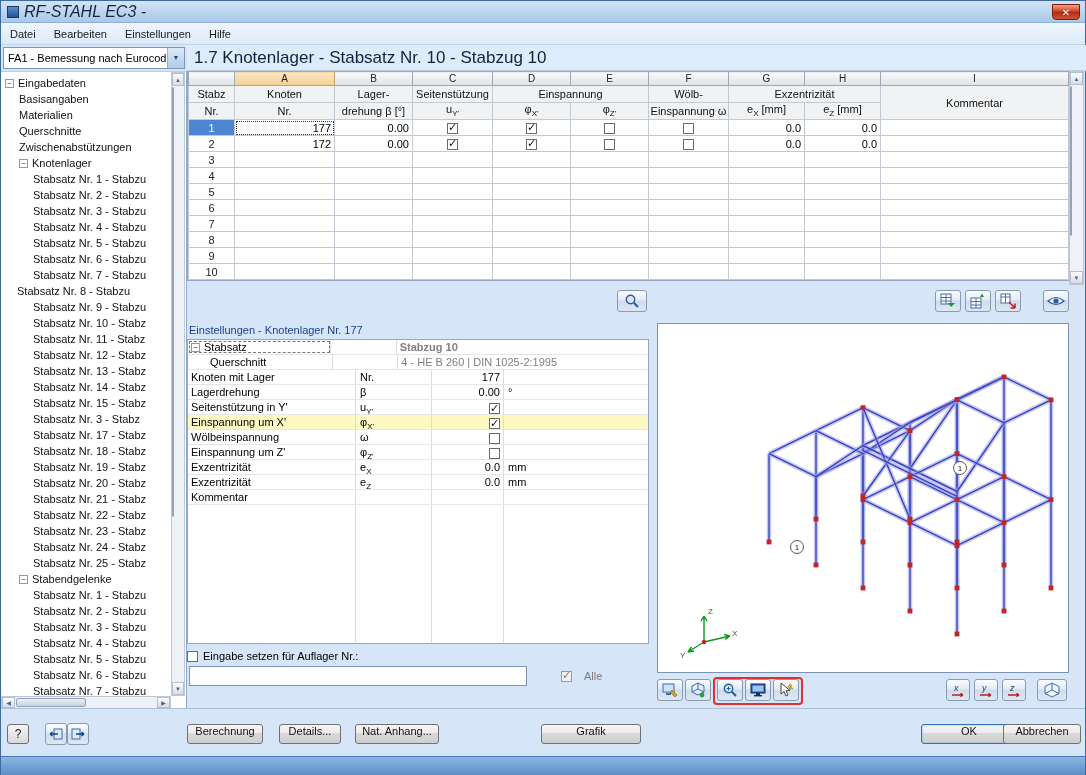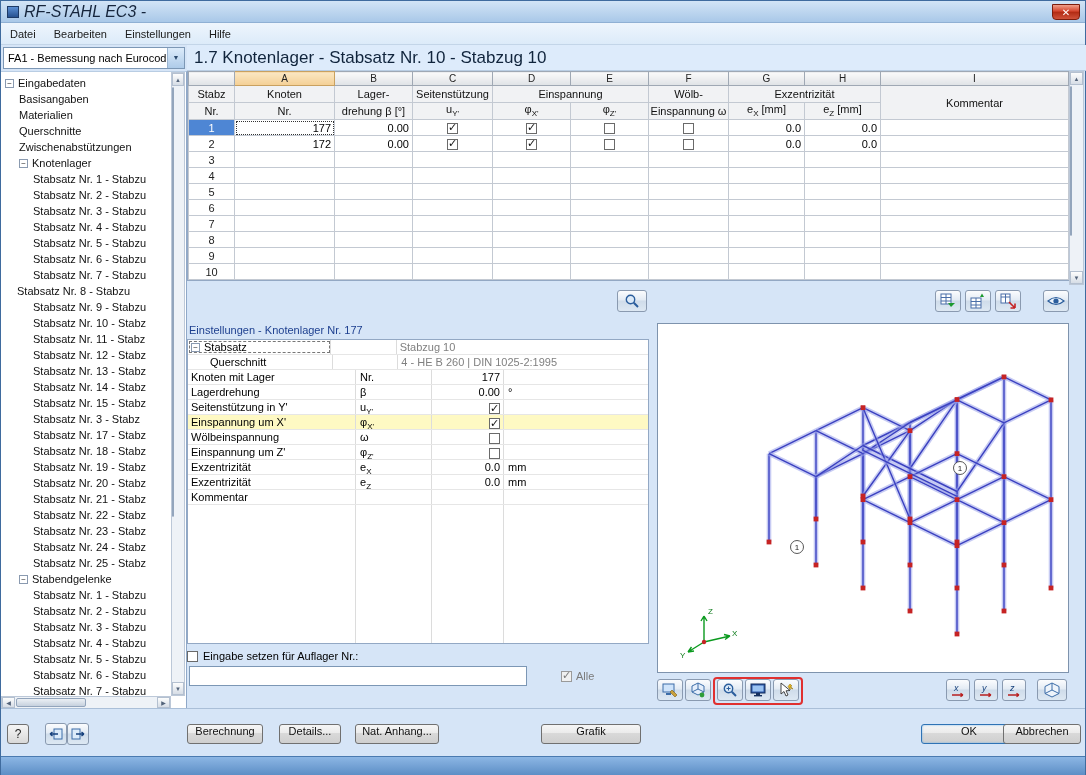--- a/index.html
+++ b/index.html
@@ -93,21 +93,21 @@
   .sg-label.dashed { outline:1px dashed #777; outline-offset:-2px; }
   .sg-label.indent { padding-left:22px; }
   .sg-sym { width:76px; padding-left:4px; border-right:1px solid #dcdcdc; overflow:hidden; }
   .sg-val { width:72px; text-align:right; padding-right:3px; border-right:1px solid #dcdcdc; overflow:hidden; }
   .sg-val.left { text-align:left; padding-left:3px; }
   .sg-unit { flex:1; padding-left:4px; overflow:hidden; }
   .gray { color:#808080; }
   .sfooter { position:absolute; left:0; top:327px; width:462px; font-size:11px; }
   .sfooter .cbrow { display:flex; align-items:center; gap:5px; }
   .auflager-input { position:absolute; left:2px; top:16px; width:338px; height:20px; border:1px solid #7c97b5; background:#fff; font-size:11px; padding:0 4px; }
-  .alle { position:absolute; left:374px; top:20px; display:flex; align-items:flex-end; gap:4px; color:#7a7a7a; }
+  .alle { position:absolute; left:374px; top:20px; display:flex; align-items:flex-end; gap:12px; color:#7a7a7a; }
 
   
   .graphic { position:absolute; left:470px; top:252px; width:412px; height:350px; background:#fff; border:1px solid #7e93ad; }
   .gtoolbar { position:absolute; left:470px; top:606px; width:412px; height:26px; }
   .axisbtn svg, .iconbtn svg { display:block; }
 
   
   .bottombar { position:absolute; left:0; top:707px; width:100%; height:48px; background:#d6e5f7; border-top:1px solid #aabfd8; }
   .statusstrip { position:absolute; left:0; top:755px; width:100%; height:20px;
     background:linear-gradient(#8cb6e4,#5a8cc4); border-top:1px solid #4a7ab0; }
@@ -498,21 +498,21 @@
 
     <div class="settings">
       <div class="settings-title">Einstellungen - Knotenlager Nr. 177</div>
       <div class="spanel" id="sgrid">
           <div class="sg-row">
         <div class="sg-label dashed">
               <span class="expander"></span>
               <span>Stabsatz</span>
             </div>
             <div class="sg-sym"></div>
-        <div class="sg-val left gray" style="width:290px; border-right:none;"><span>Stabzug 10</span></div>
+        <div class="sg-val left gray" style="width:290px; border-right:none;font-weight:bold;"><span>Stabzug 10</span></div>
             <div class="sg-unit"></div>
           </div>
           <div class="sg-row">
         <div class="sg-label indent">
               <span>Querschnitt</span>
             </div>
             <div class="sg-sym"></div>
         <div class="sg-val left gray" style="width:290px; border-right:none;"><span>4 - HE B 260 | DIN 1025-2:1995</span></div>
             <div class="sg-unit"></div>
           </div>

